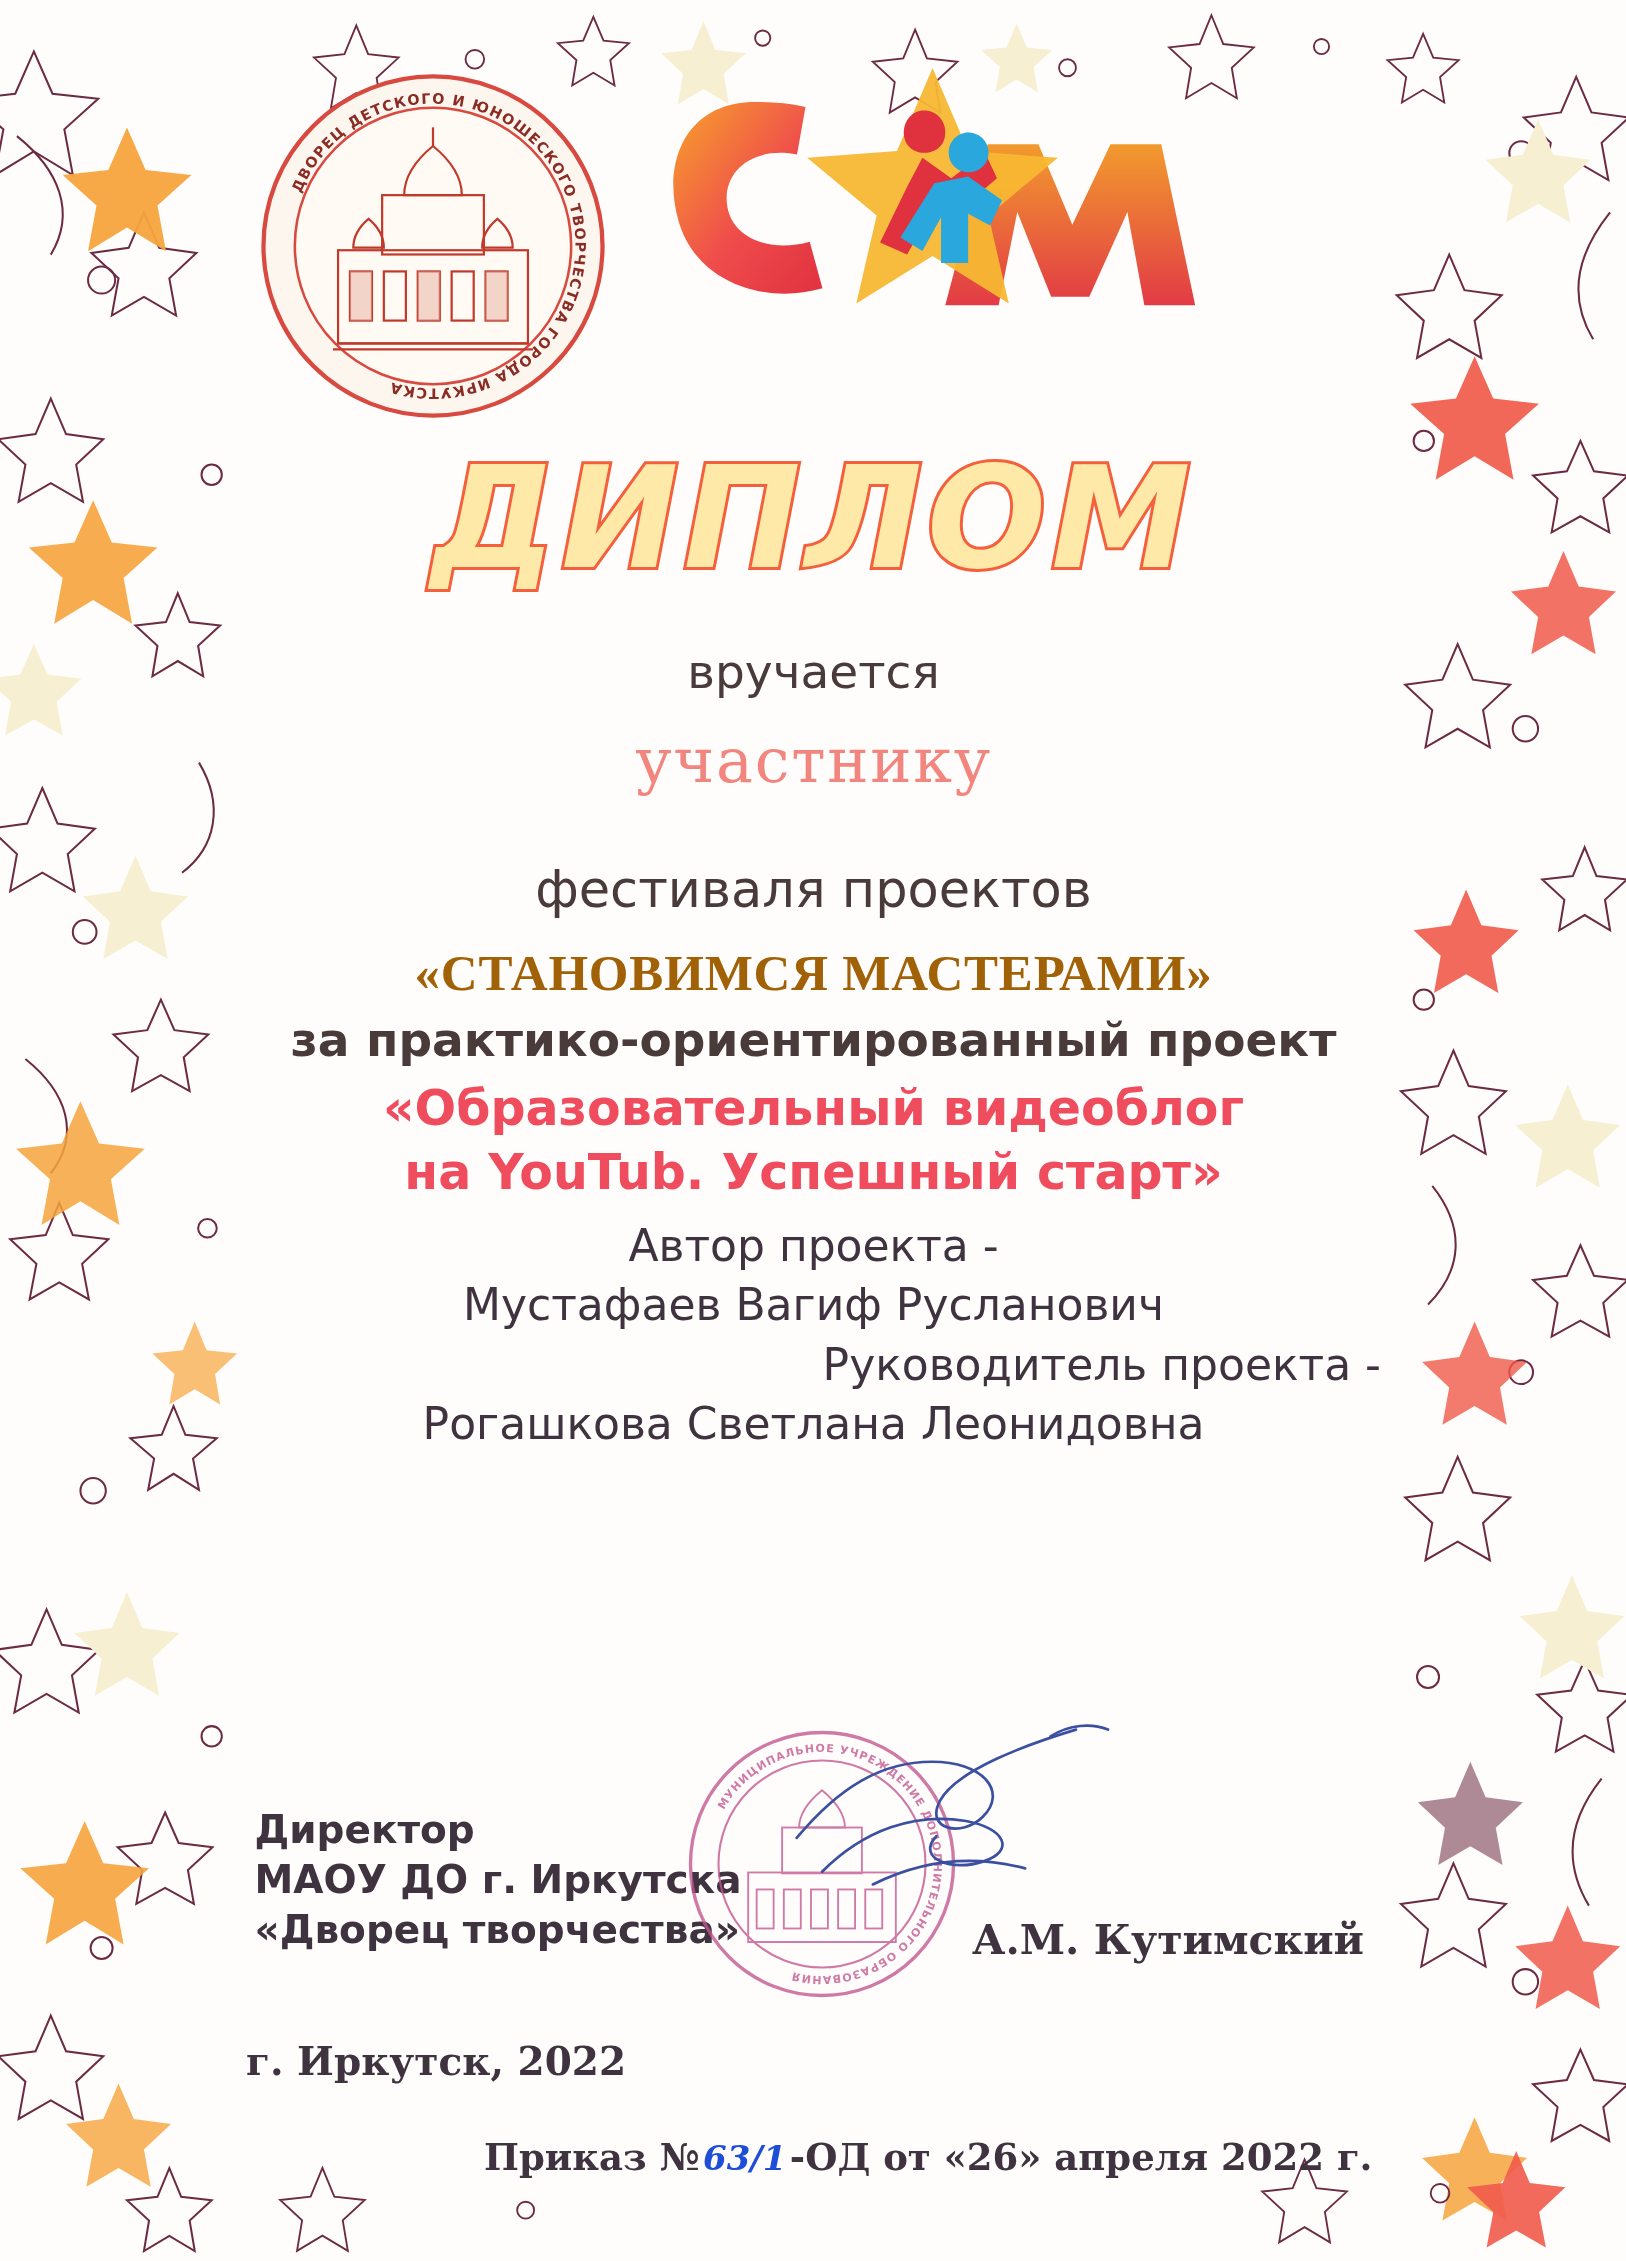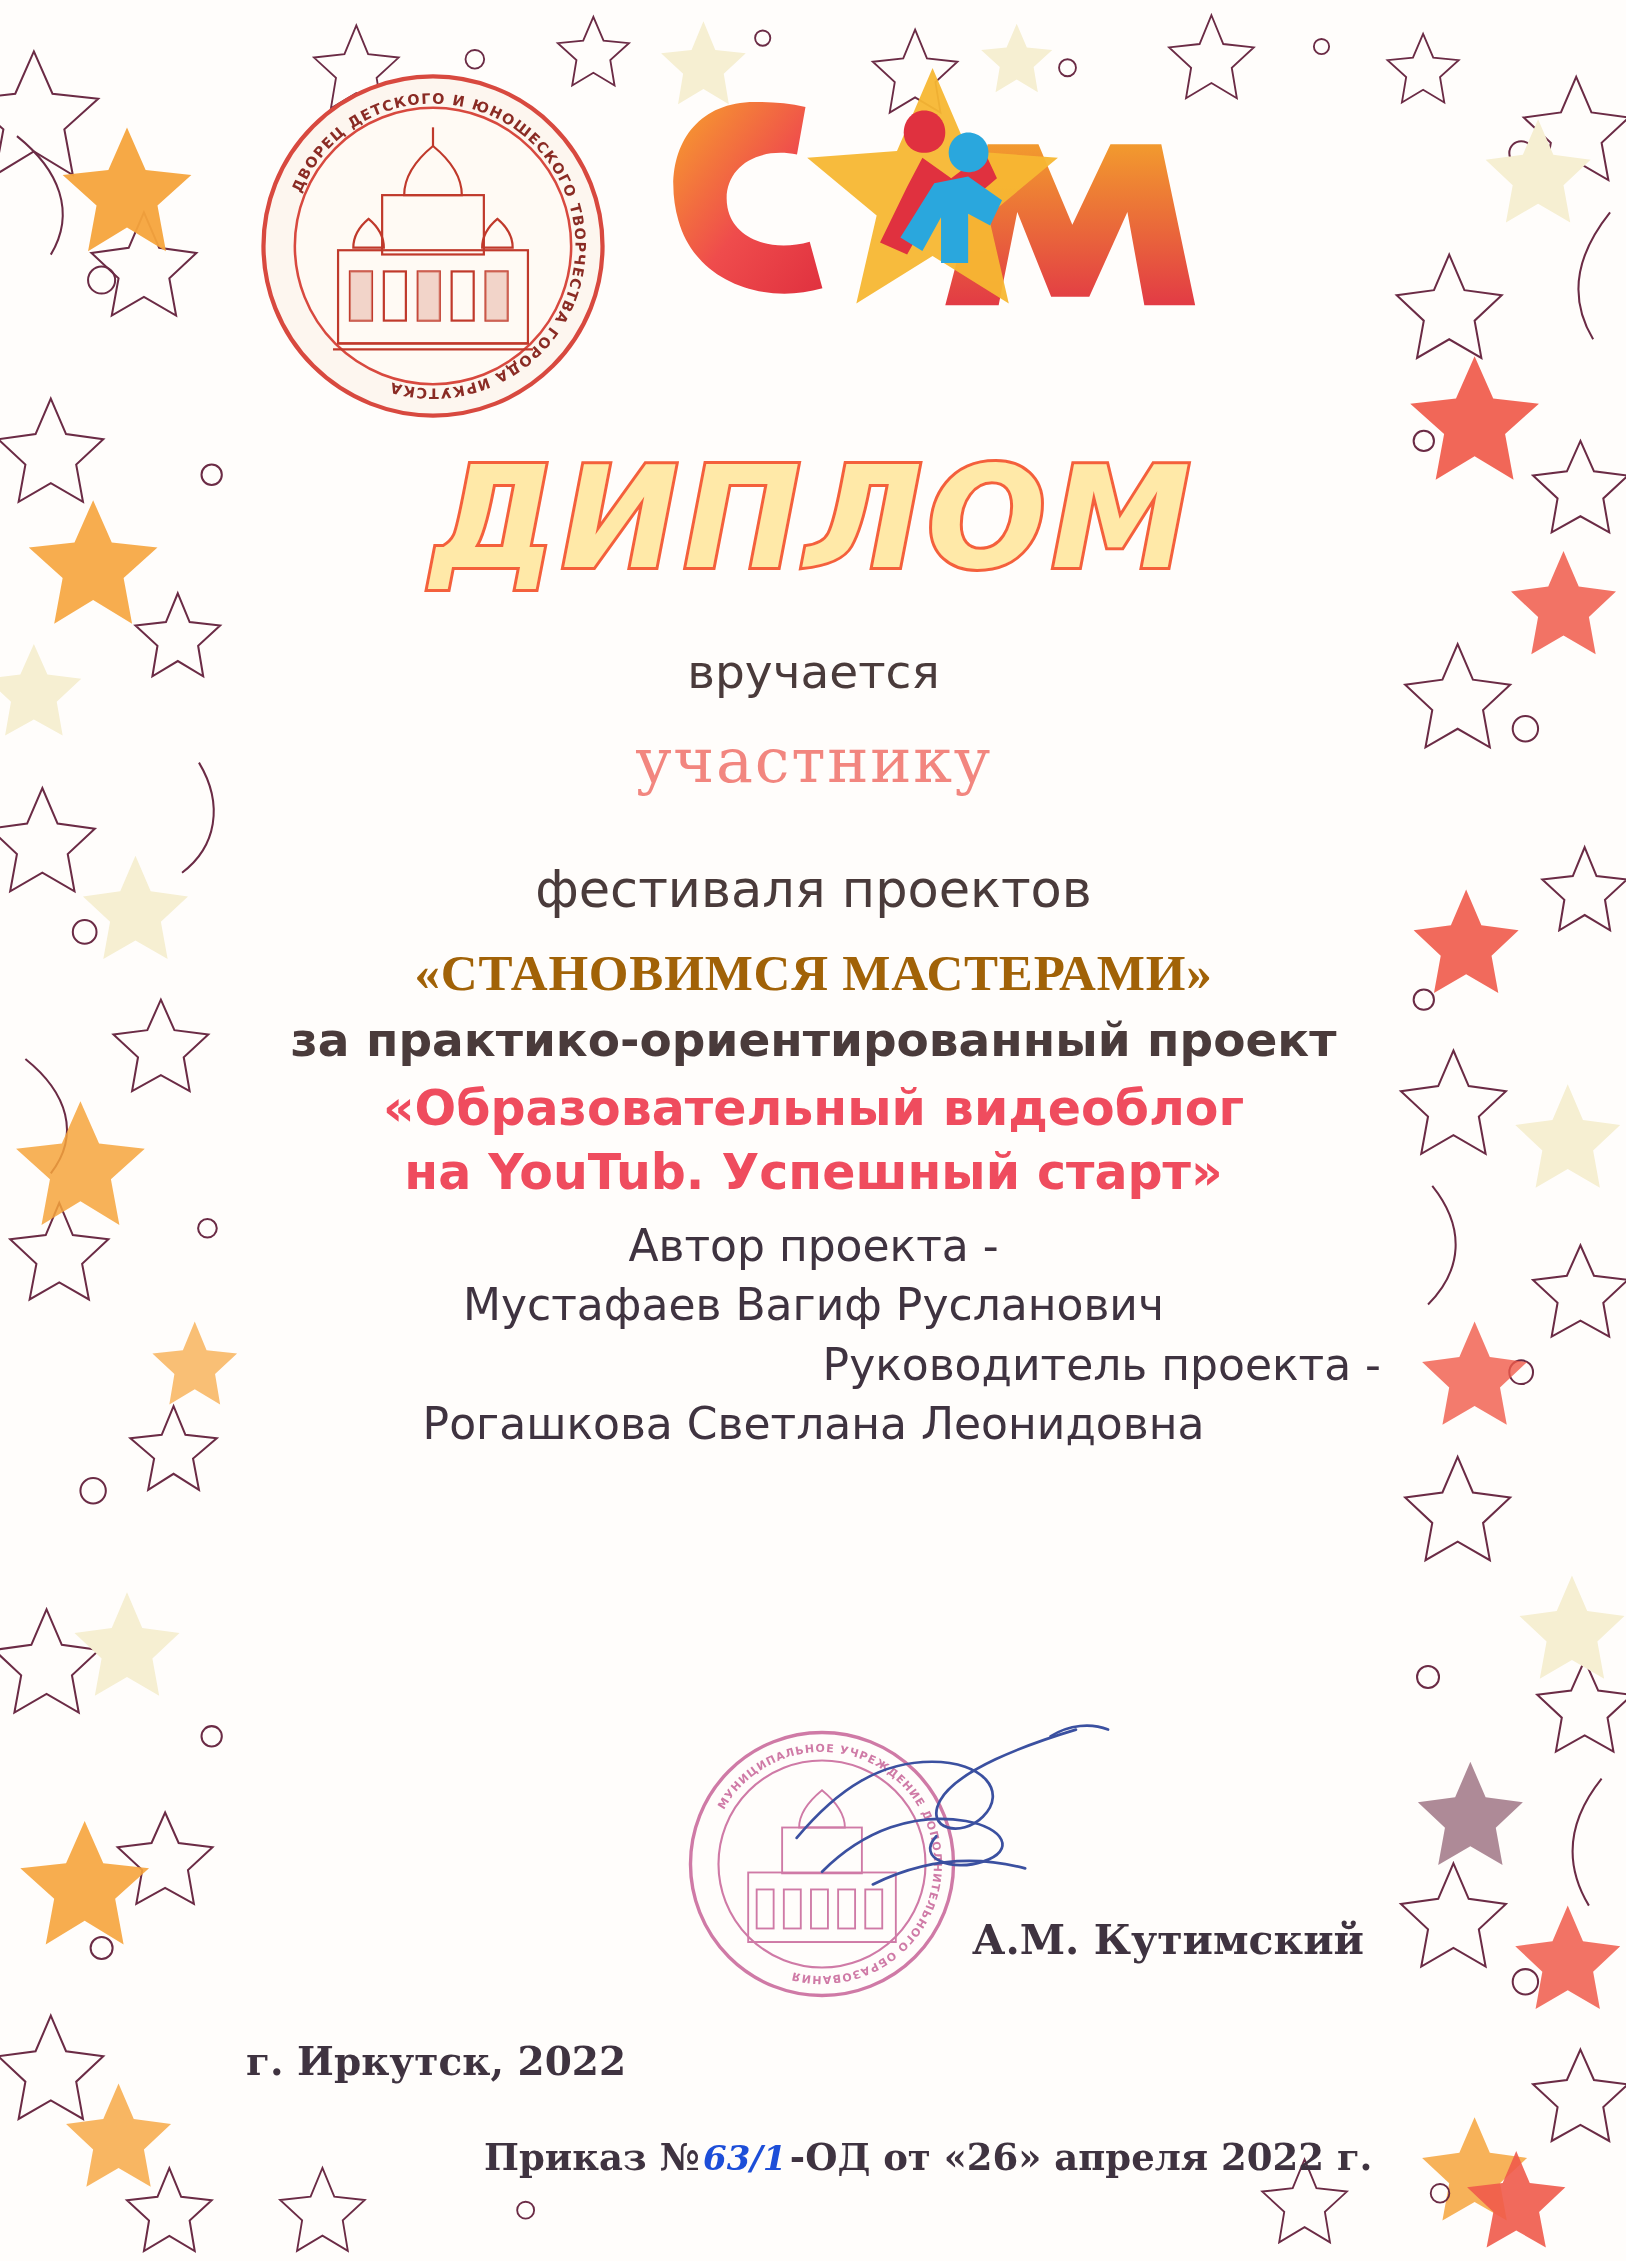--- a/index.html
+++ b/index.html
@@ -447,20 +447,25 @@
     <div class="line t-festival">фестиваля проектов</div>
     <div class="line t-festival-name">«СТАНОВИМСЯ МАСТЕРАМИ»</div>
     <div class="line t-za-proekt">за практико-ориентированный проект</div>
     <div class="line t-project-1">«Образовательный видеоблог</div>
     <div class="line t-project-2">на YouTub. Успешный старт»</div>
     <div class="line t-author-label">Автор проекта -</div>
     <div class="line t-author-name">Мустафаев Вагиф Русланович</div>
     <div class="line t-manager-label">Руководитель проекта -</div>
     <div class="line t-manager-name">Рогашкова Светлана Леонидовна</div>
 
+    <div class="sign-block">
+      <div>Директор</div>
+      <div>МАОУ ДО г. Иркутска</div>
+      <div>«Дворец творчества»</div>
+    </div>
 
     <div class="stamp">
       <svg width="280" height="280" viewBox="0 0 330 330" xmlns="http://www.w3.org/2000/svg">
         <defs>
           <path id="stamppath" d="M165,165 m-132,0 a132,132 0 1,1 264,0 a132,132 0 1,1 -264,0"></path>
         </defs>
         <g opacity="0.78">
           <circle cx="165" cy="165" r="155" fill="none" stroke="#c2568f" stroke-width="4"></circle>
           <circle cx="165" cy="165" r="122" fill="none" stroke="#c2568f" stroke-width="2.5"></circle>
           <text font-family="'DejaVu Sans', sans-serif" font-size="13" font-weight="bold" fill="#c2568f" letter-spacing="1.2">

